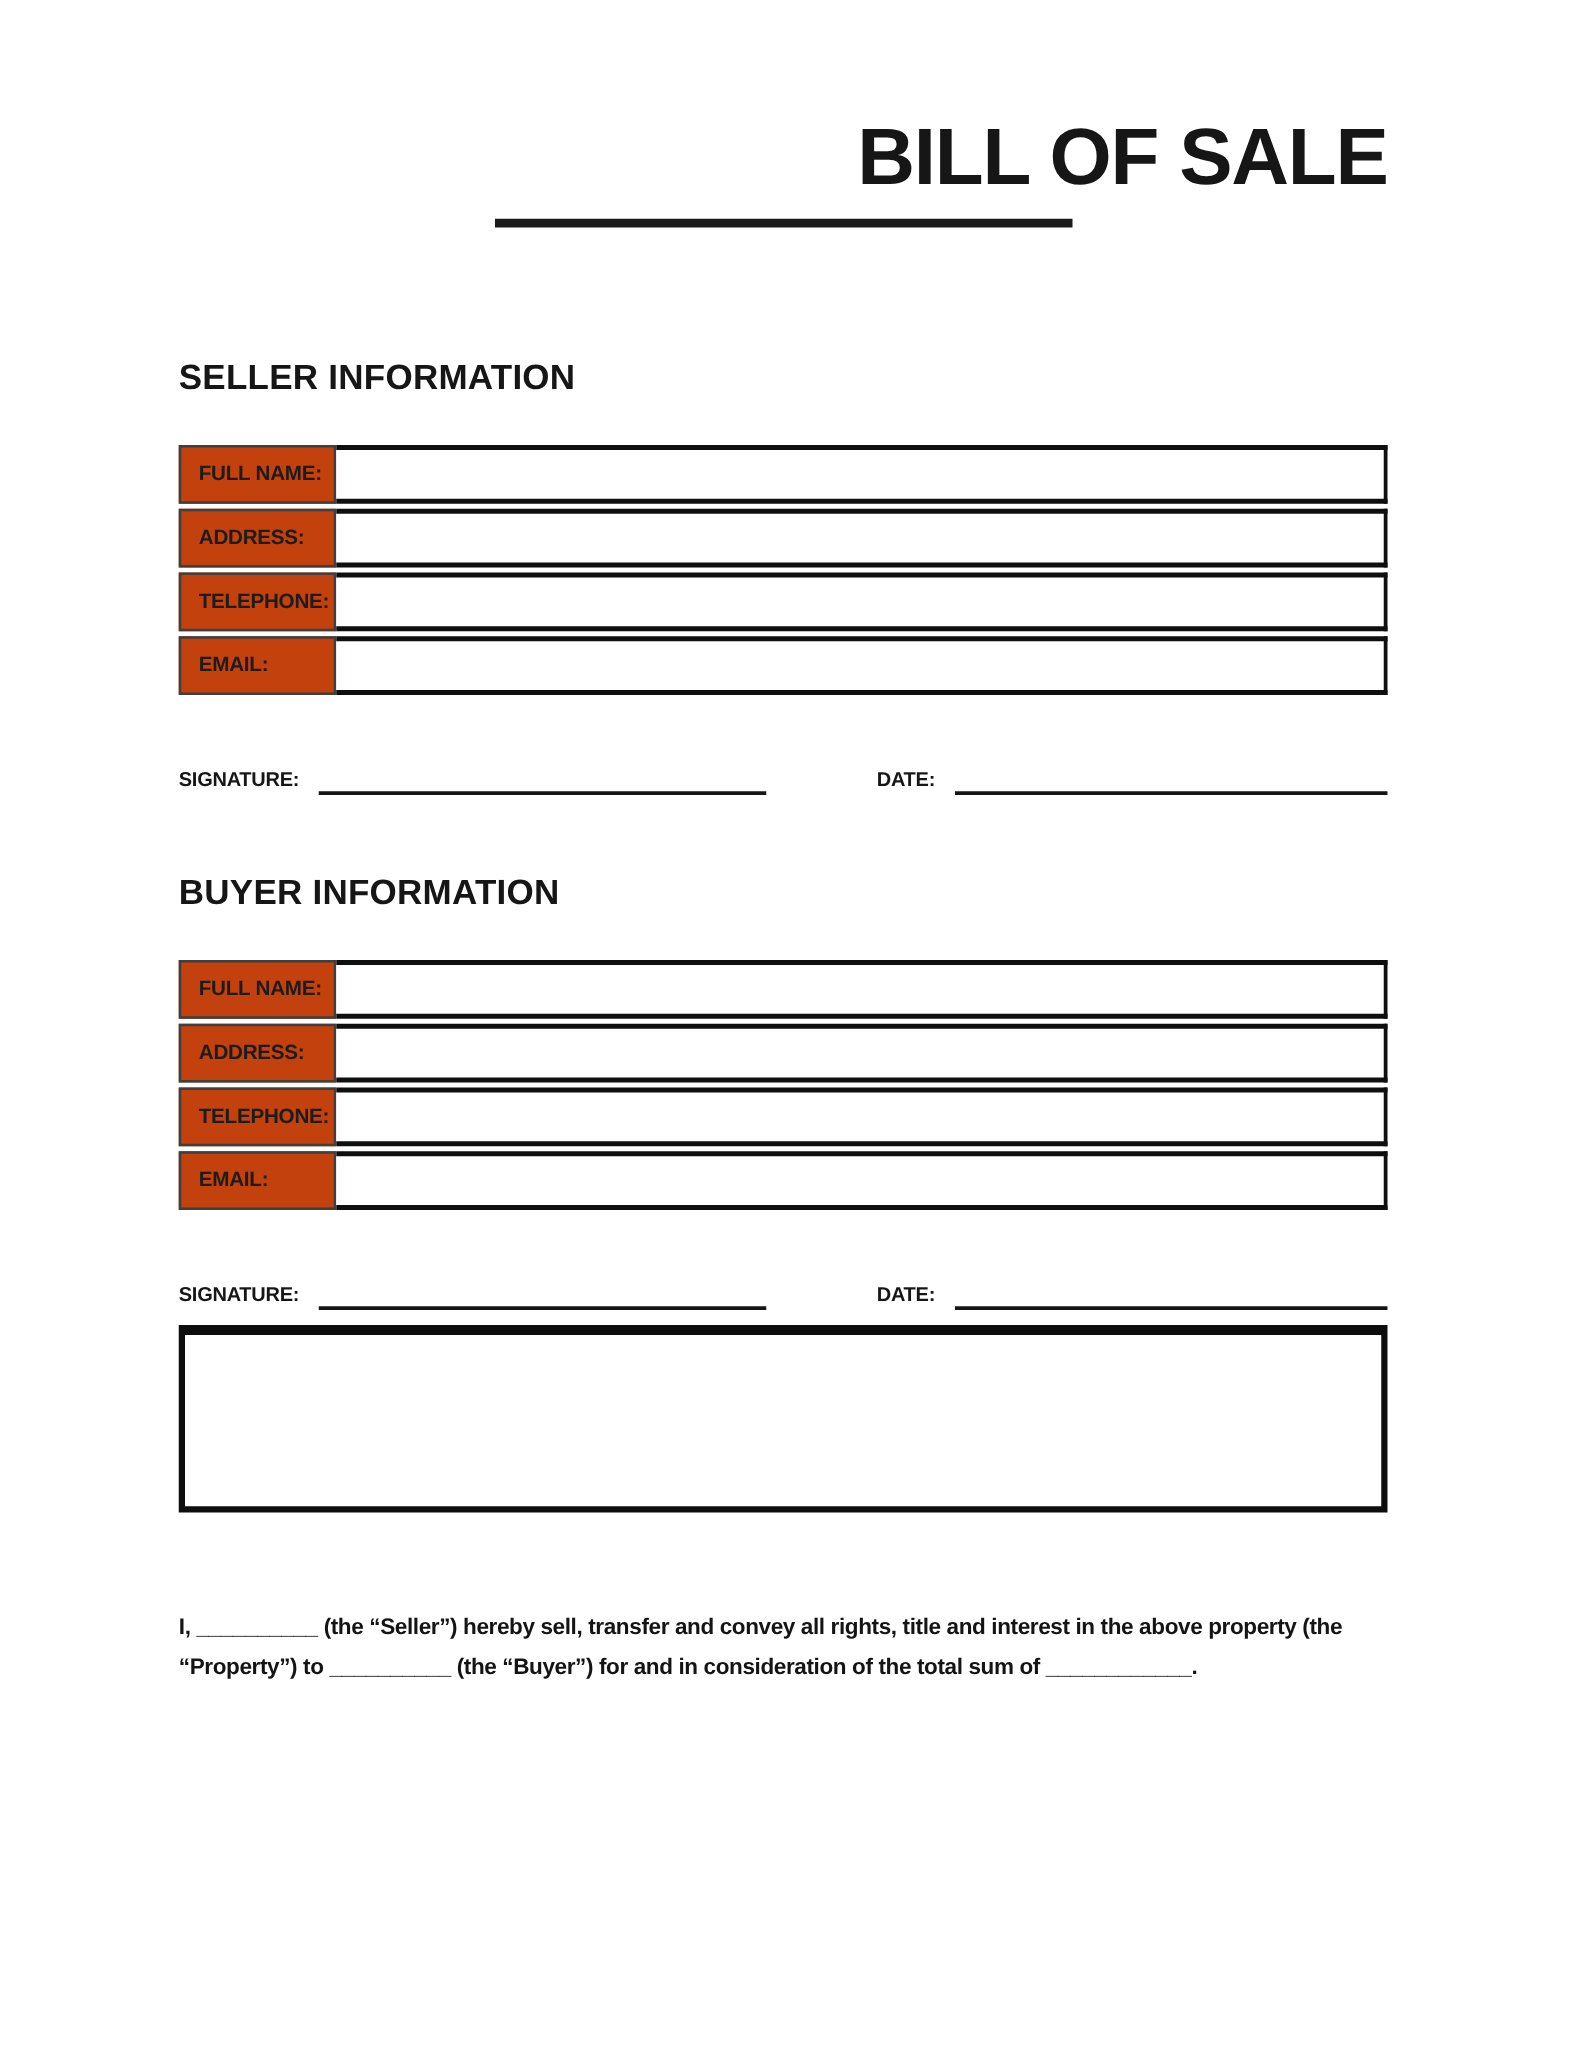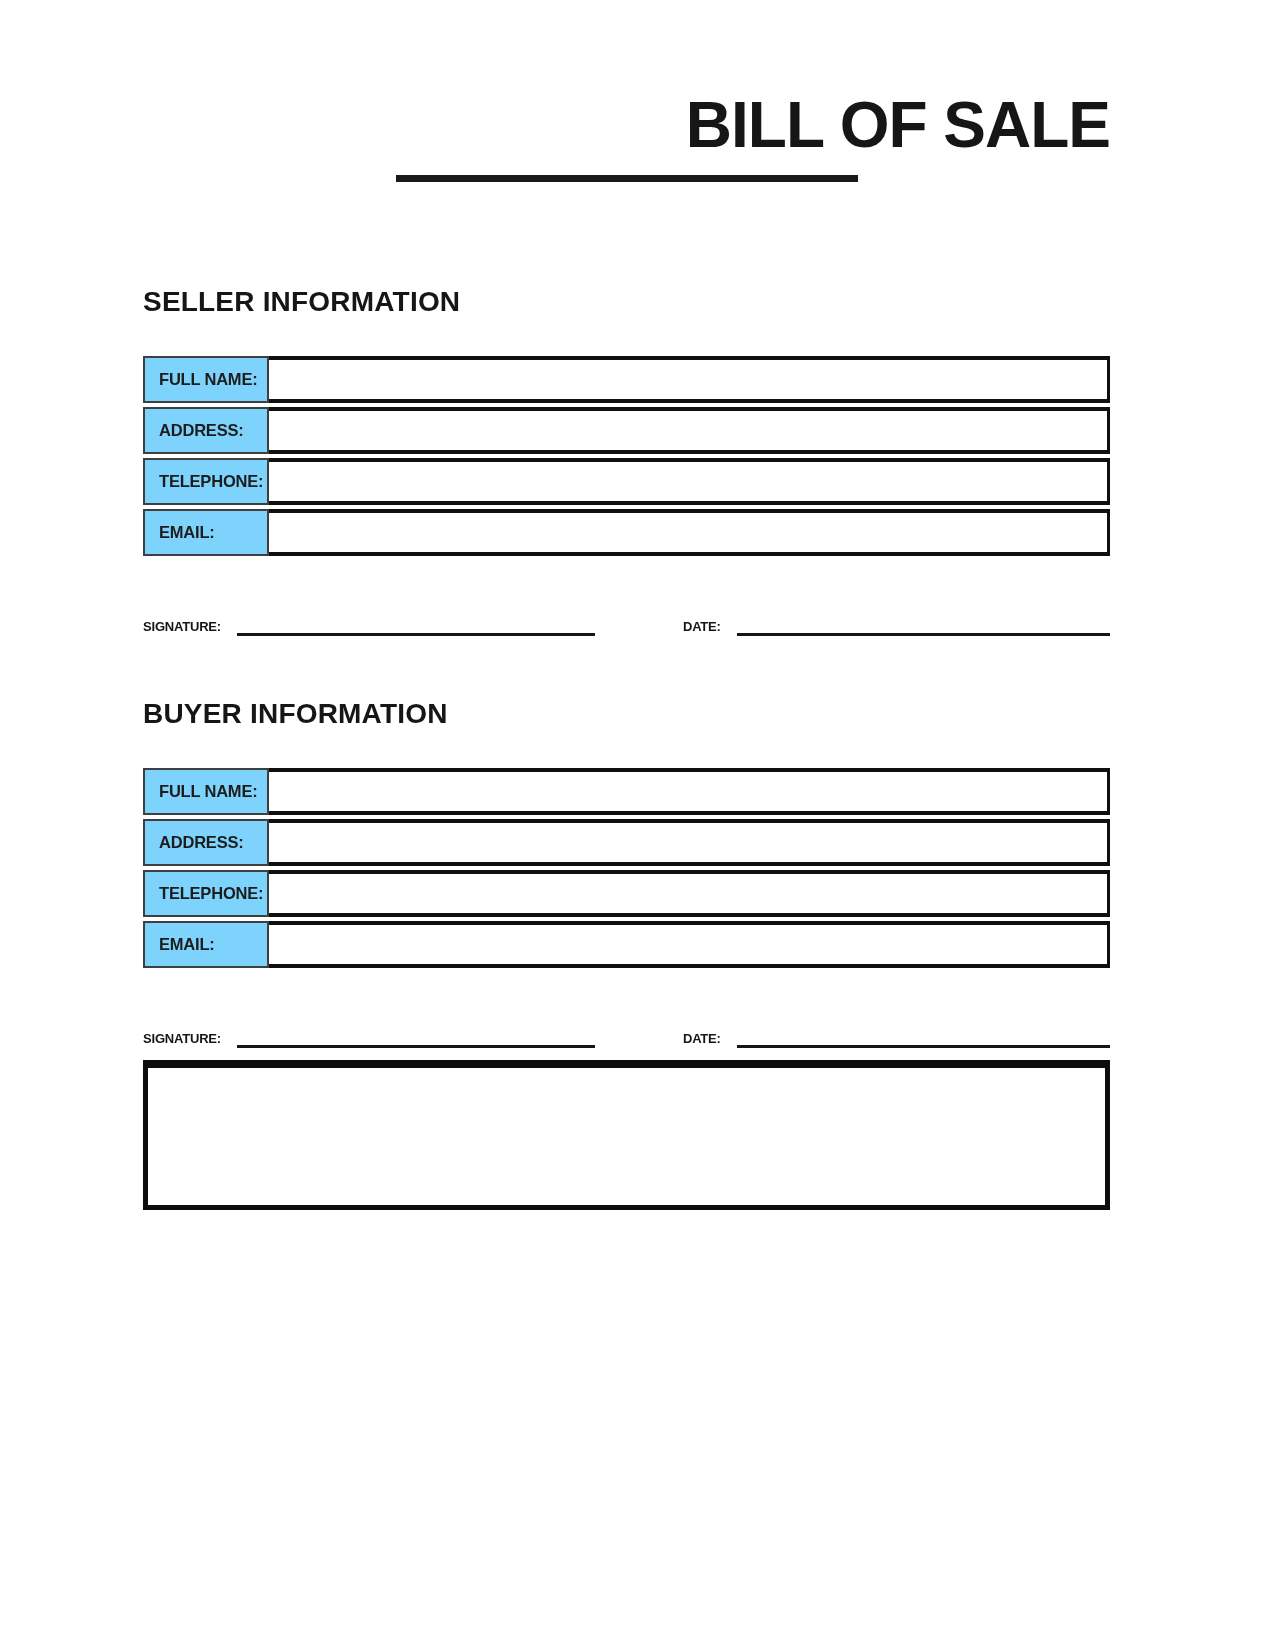--- a/index.html
+++ b/index.html
@@ -48,21 +48,21 @@
   .fields { margin-top: 38px; }
   .field-row {
     display: flex;
     height: 47px;
     margin-bottom: 4px;
   }
   .field-row:last-child { margin-bottom: 0; }
   .field-label {
     width: 126px;
     flex: 0 0 126px;
-    background: #7dd3fc;
+    background: #c2410c;
     border: 2px solid #3f3f3f;
     display: flex;
     align-items: center;
     padding-left: 14px;
     font-size: 16.5px;
     font-weight: 700;
     color: #1c1c1c;
     letter-spacing: -0.2px;
   }
   .field-value {
@@ -74,21 +74,21 @@
     padding: 4px 10px;
     font-size: 16px;
   }
   
   .sig-row {
     display: flex;
     align-items: flex-end;
     margin-top: 56px;
   }
   .sig-label {
-    font-size: 13px;
+    font-size: 16px;
     font-weight: 800;
     color: #161616;
     letter-spacing: -0.2px;
     padding-bottom: 2px;
     white-space: nowrap;
   }
   .sig-line {
     border-bottom: 3px solid #161616;
     height: 24px;
     margin-left: 16px;
@@ -186,15 +186,16 @@
   </div>
   <div class="sig-row">
     <span class="sig-label">SIGNATURE:</span>
     <div class="sig-line signature"></div>
     <span class="sig-label date-label">DATE:</span>
     <div class="sig-line date"></div>
   </div>
 
   <div class="property-box"></div>
 
+  <p class="declaration">I, __________ (the “Seller”) hereby sell, transfer and convey all rights, title and interest in the above property (the “Property”) to __________ (the “Buyer”) for and in consideration of the total sum of ____________.</p>
 
 
 </div>
 
 </body></html>

